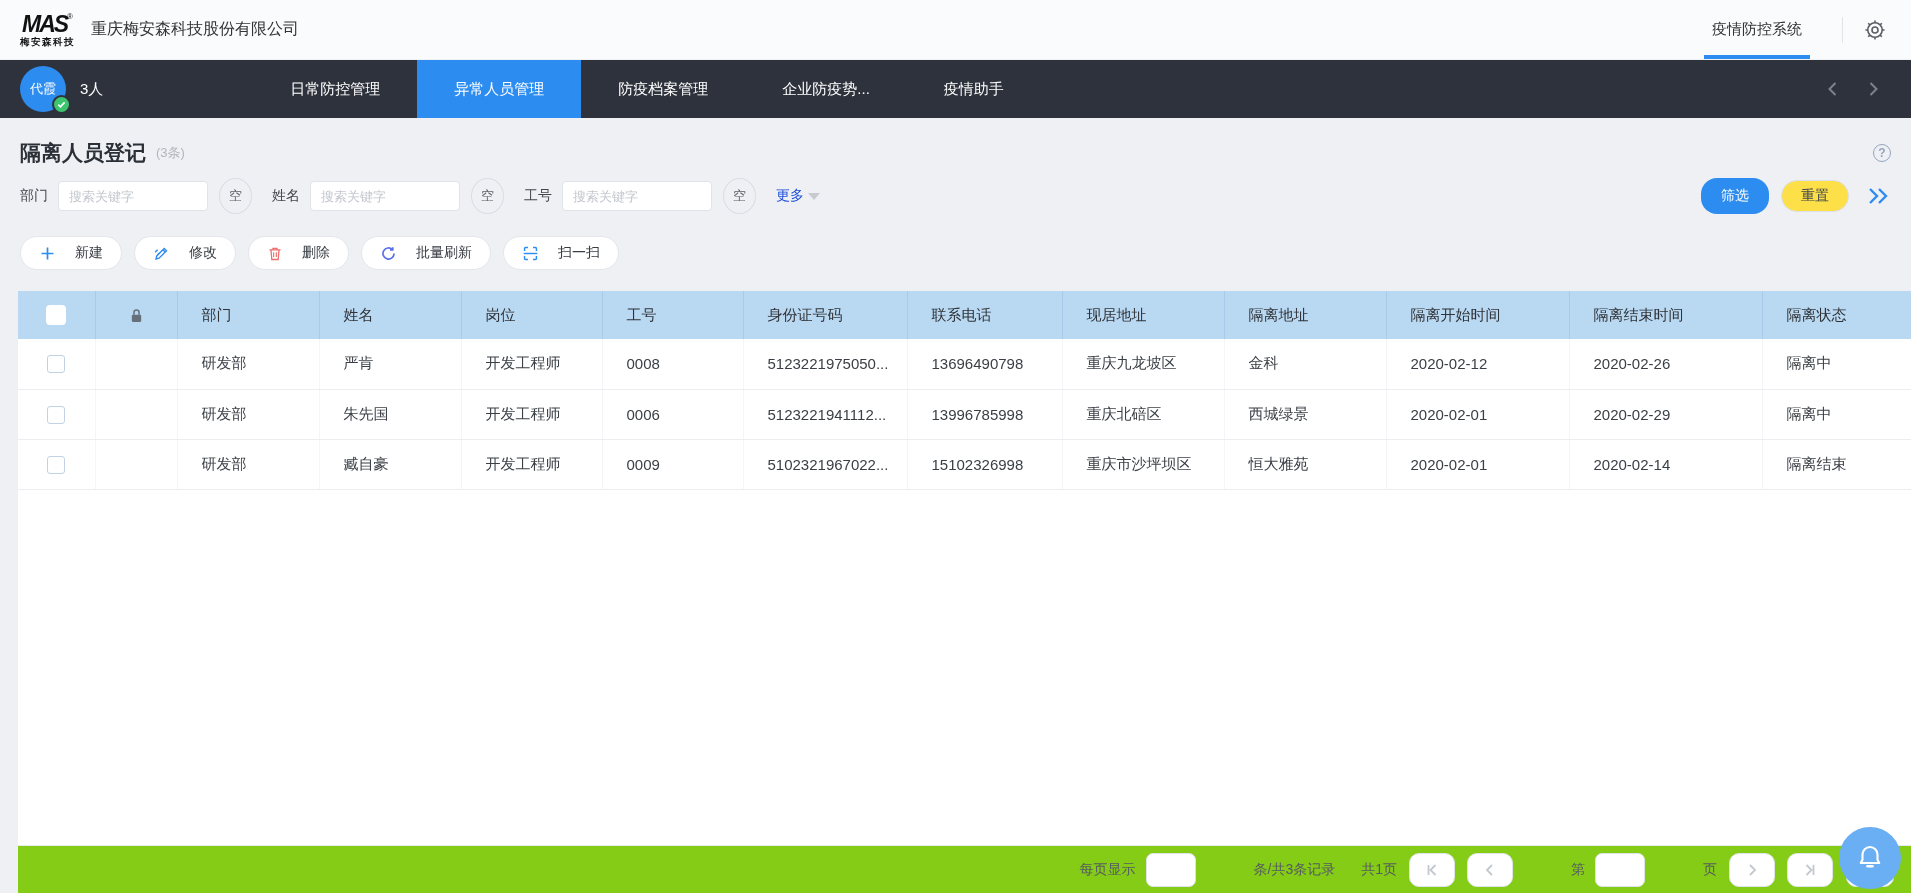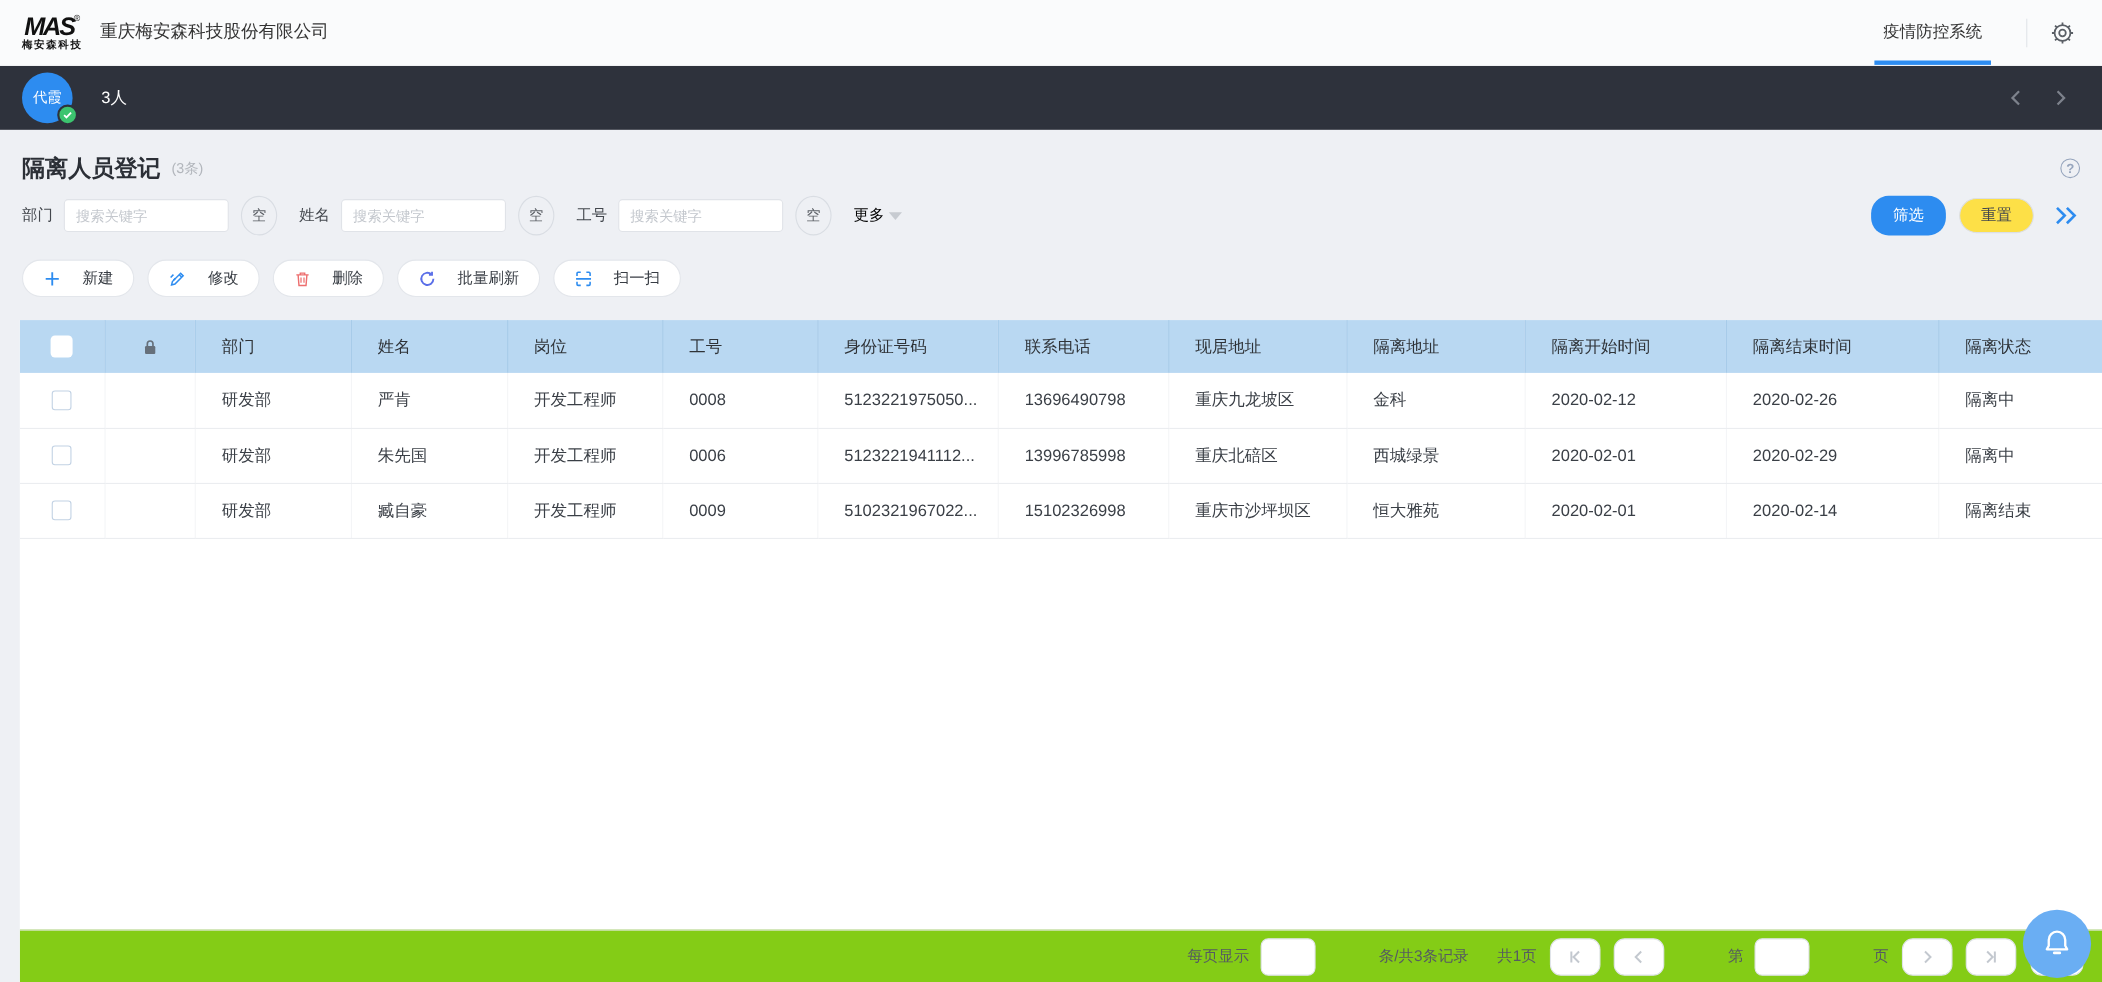--- a/index.html
+++ b/index.html
@@ -22,21 +22,21 @@
   .v-div { width:1px; height:26px; background:#e1e4e9; margin:0 20px 0 26px; }
 
   
   .nav { height:58px; background:#2e323c; display:flex; align-items:center; color:#fff; }
   .avatar-wrap { position:relative; margin-left:20px; width:46px; height:46px; }
   .avatar { width:46px; height:46px; border-radius:50%; background:#2d8cf0; color:#fff;
     font-size:13px; display:flex; align-items:center; justify-content:center; }
   .badge { position:absolute; right:-5px; bottom:-2px; width:19px; height:19px;
     border-radius:50%; background:#3cc46f; border:2px solid #2e323c;
     display:flex; align-items:center; justify-content:center; }
-  .count { margin-left:26px; font-size:15px; }
+  .count { margin-left:14px; font-size:15px; }
   .nav-tabs { display:flex; height:100%; margin-left:150px; }
   .nav-tab { height:100%; display:flex; align-items:center; padding:0 37px;
     font-size:15px; color:#fff; cursor:pointer; white-space:nowrap; }
   .nav-tab.active { background:#2d8cf0; }
   .nav-arrows { margin-left:auto; display:flex; gap:20px; margin-right:28px; }
   .nav-arrows svg { display:block; }
 
   
   .title-row { display:flex; align-items:center; padding:0 20px; margin-top:18px; height:34px; }
   .page-title { font-size:21px; font-weight:700; color:#2b2f36; }
@@ -47,21 +47,21 @@
 
   .filter-row { display:flex; align-items:center; padding:0 20px; margin-top:8px; height:36px; }
   .f-group { display:flex; align-items:center; margin-right:20px; }
   .f-label { font-size:14px; color:#43474d; margin-right:10px; white-space:nowrap; }
   .f-input { width:150px; height:30px; border:1px solid #e0e3e8; border-radius:4px;
     background:#fff; padding:0 10px; font-size:13px; color:#333; outline:none; }
   .f-input::placeholder { color:#c3c7cd; }
   .f-empty { width:33px; height:36px; border:1px solid #d9dde3; border-radius:50%;
     background:transparent; font-size:13px; color:#5d6167; cursor:pointer;
     display:flex; align-items:center; justify-content:center; margin-left:11px; }
-  .more-box { display:flex; align-items:center; gap:4px; font-size:14px; color:#000000; cursor:pointer; }
+  .more-box { display:flex; align-items:center; gap:4px; font-size:14px; color:#1d4ed8; cursor:pointer; }
   .tri-down { width:0; height:0; border-left:6px solid transparent; border-right:6px solid transparent;
     border-top:7px solid #c7cbd1; }
   .filter-actions { margin-left:auto; display:flex; align-items:center; }
   .btn-filter { width:68px; height:36px; border-radius:16px; border:none; background:#2d8cf0;
     color:#fff; font-size:14px; cursor:pointer; }
   .btn-reset { width:68px; height:32px; border-radius:16px; border:1px solid #dcdfe5;
     background:#fde047; color:#43474d; font-size:14px; cursor:pointer; margin-left:12px; }
   .expand-btn { margin-left:16px; background:none; border:none; cursor:pointer; display:flex; }
 
   
@@ -134,20 +134,27 @@
 <div class="nav">
   <div class="avatar-wrap">
     <div class="avatar">代霞</div>
     <div class="badge">
       <svg width="11" height="11" viewBox="0 0 12 12">
           <path d="M2.5 6.2l2.3 2.3 4.6-4.8" stroke="#fff" stroke-width="1.8" fill="none"></path>
         </svg>
     </div>
   </div>
   <div class="count">3人</div>
+  <div class="nav-tabs" id="nav-tabs">
+      <div class="nav-tab">日常防控管理</div>
+      <div class="nav-tab active">异常人员管理</div>
+      <div class="nav-tab">防疫档案管理</div>
+      <div class="nav-tab">企业防疫势...</div>
+      <div class="nav-tab">疫情助手</div>
+    </div>
   <div class="nav-arrows">
     <span style="cursor:pointer;">
         <svg width="20" height="20" viewBox="0 0 20 20">
           <path d="M12.5 4L6.5 10l6 6" stroke="#7d828c" stroke-width="2" fill="none"></path>
         </svg>
       </span>
     <span style="cursor:pointer;">
         <svg width="20" height="20" viewBox="0 0 20 20">
           <path d="M7.5 4l6 6-6 6" stroke="#7d828c" stroke-width="2" fill="none"></path>
         </svg>

